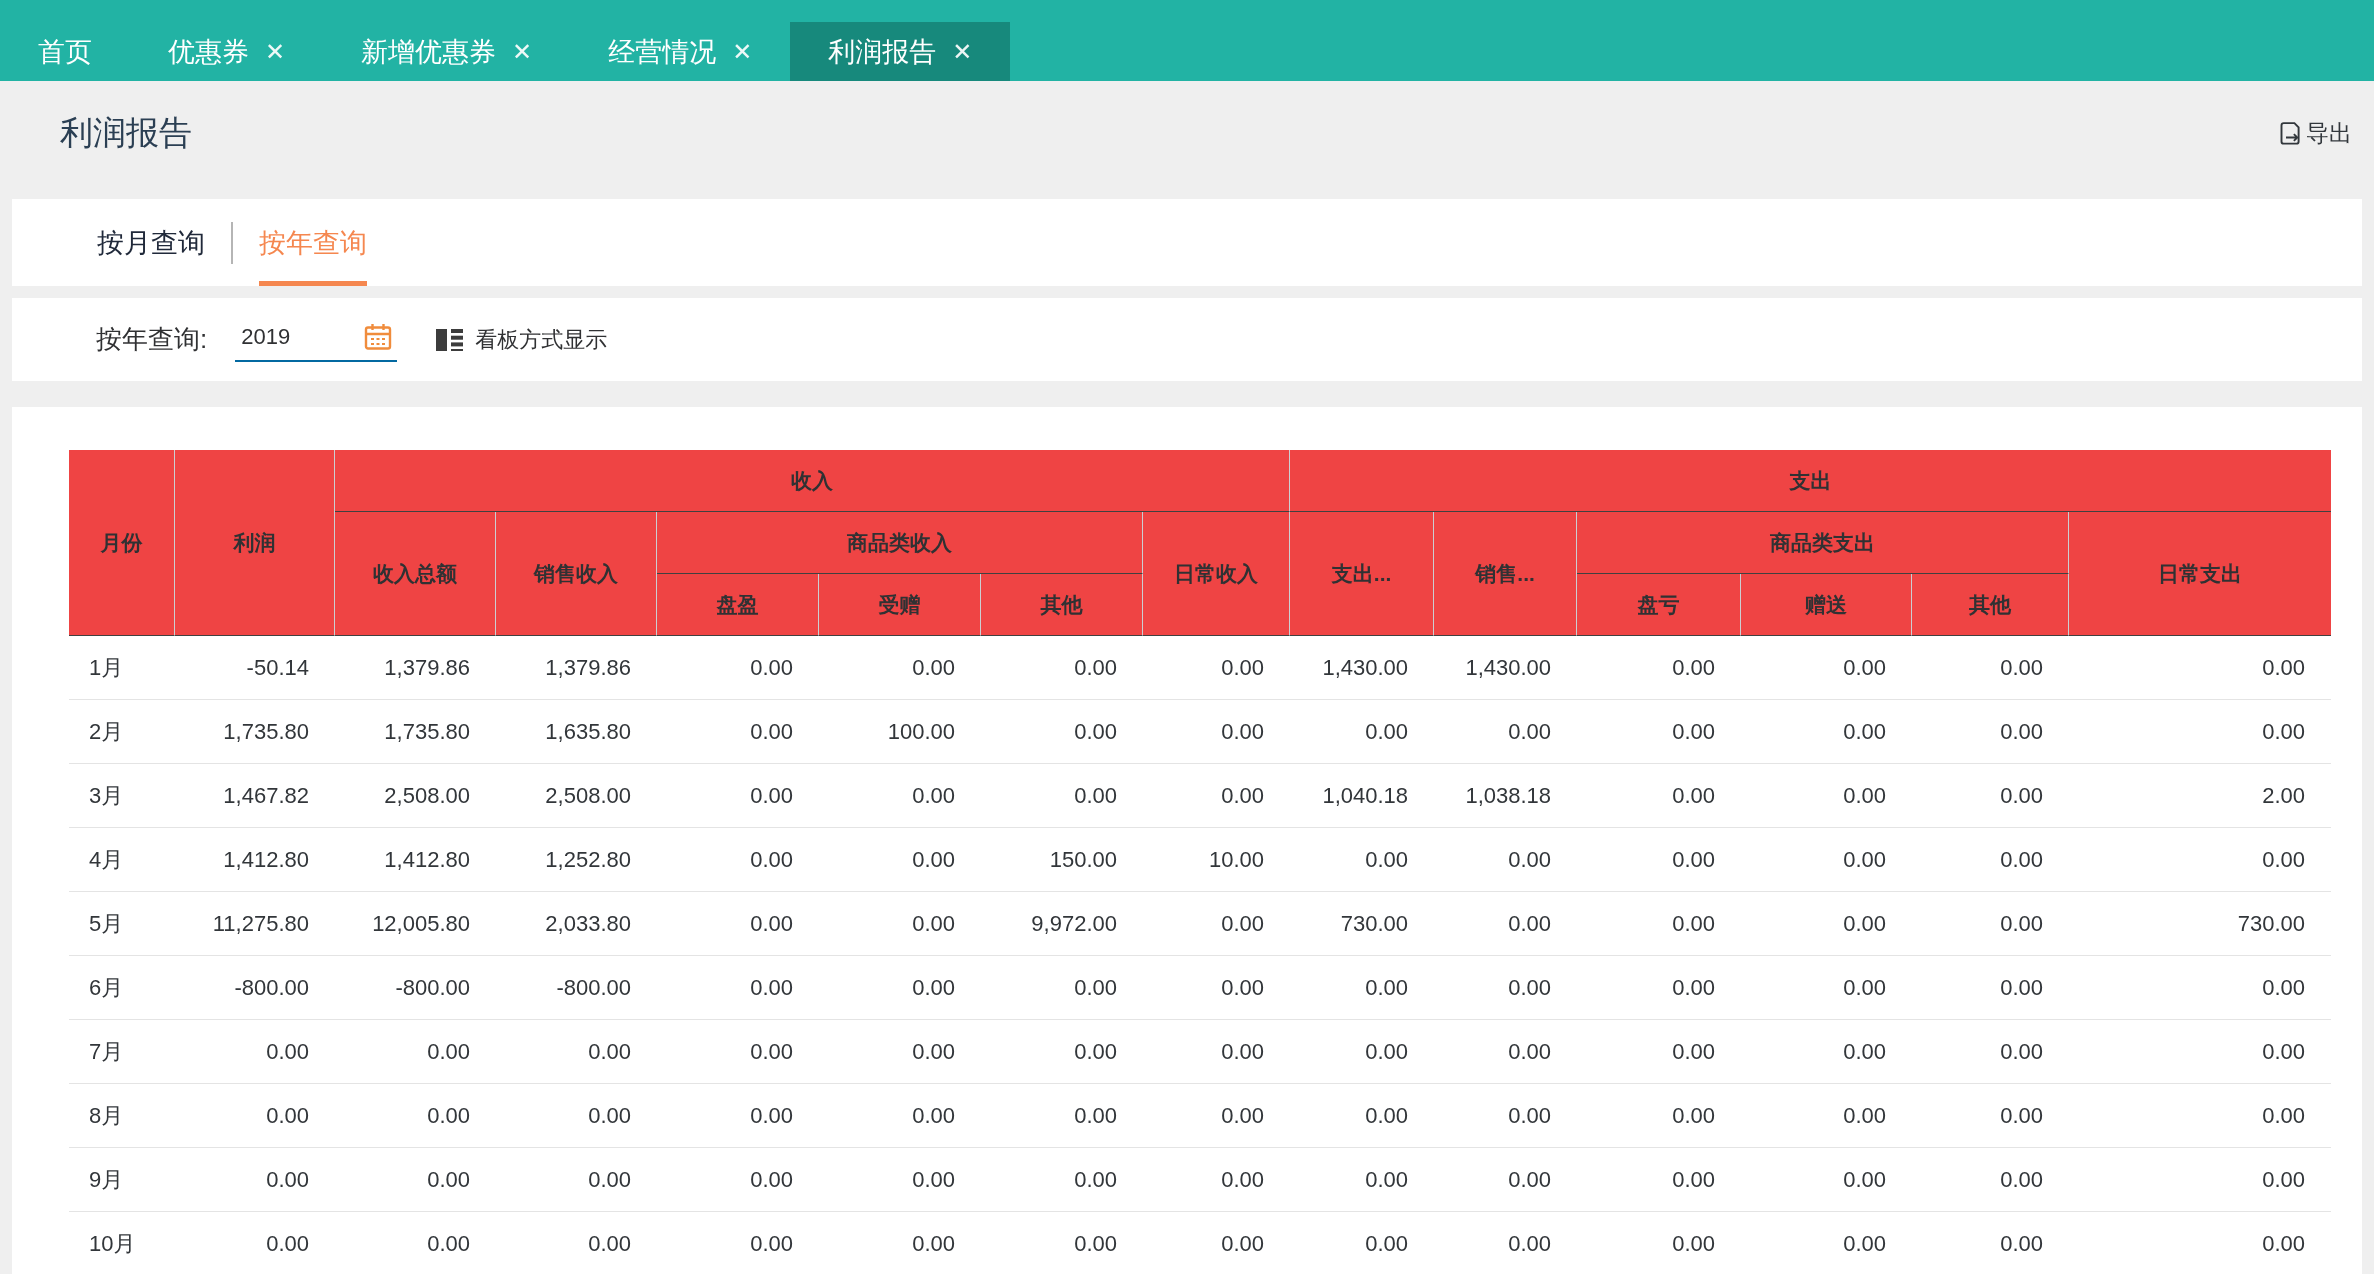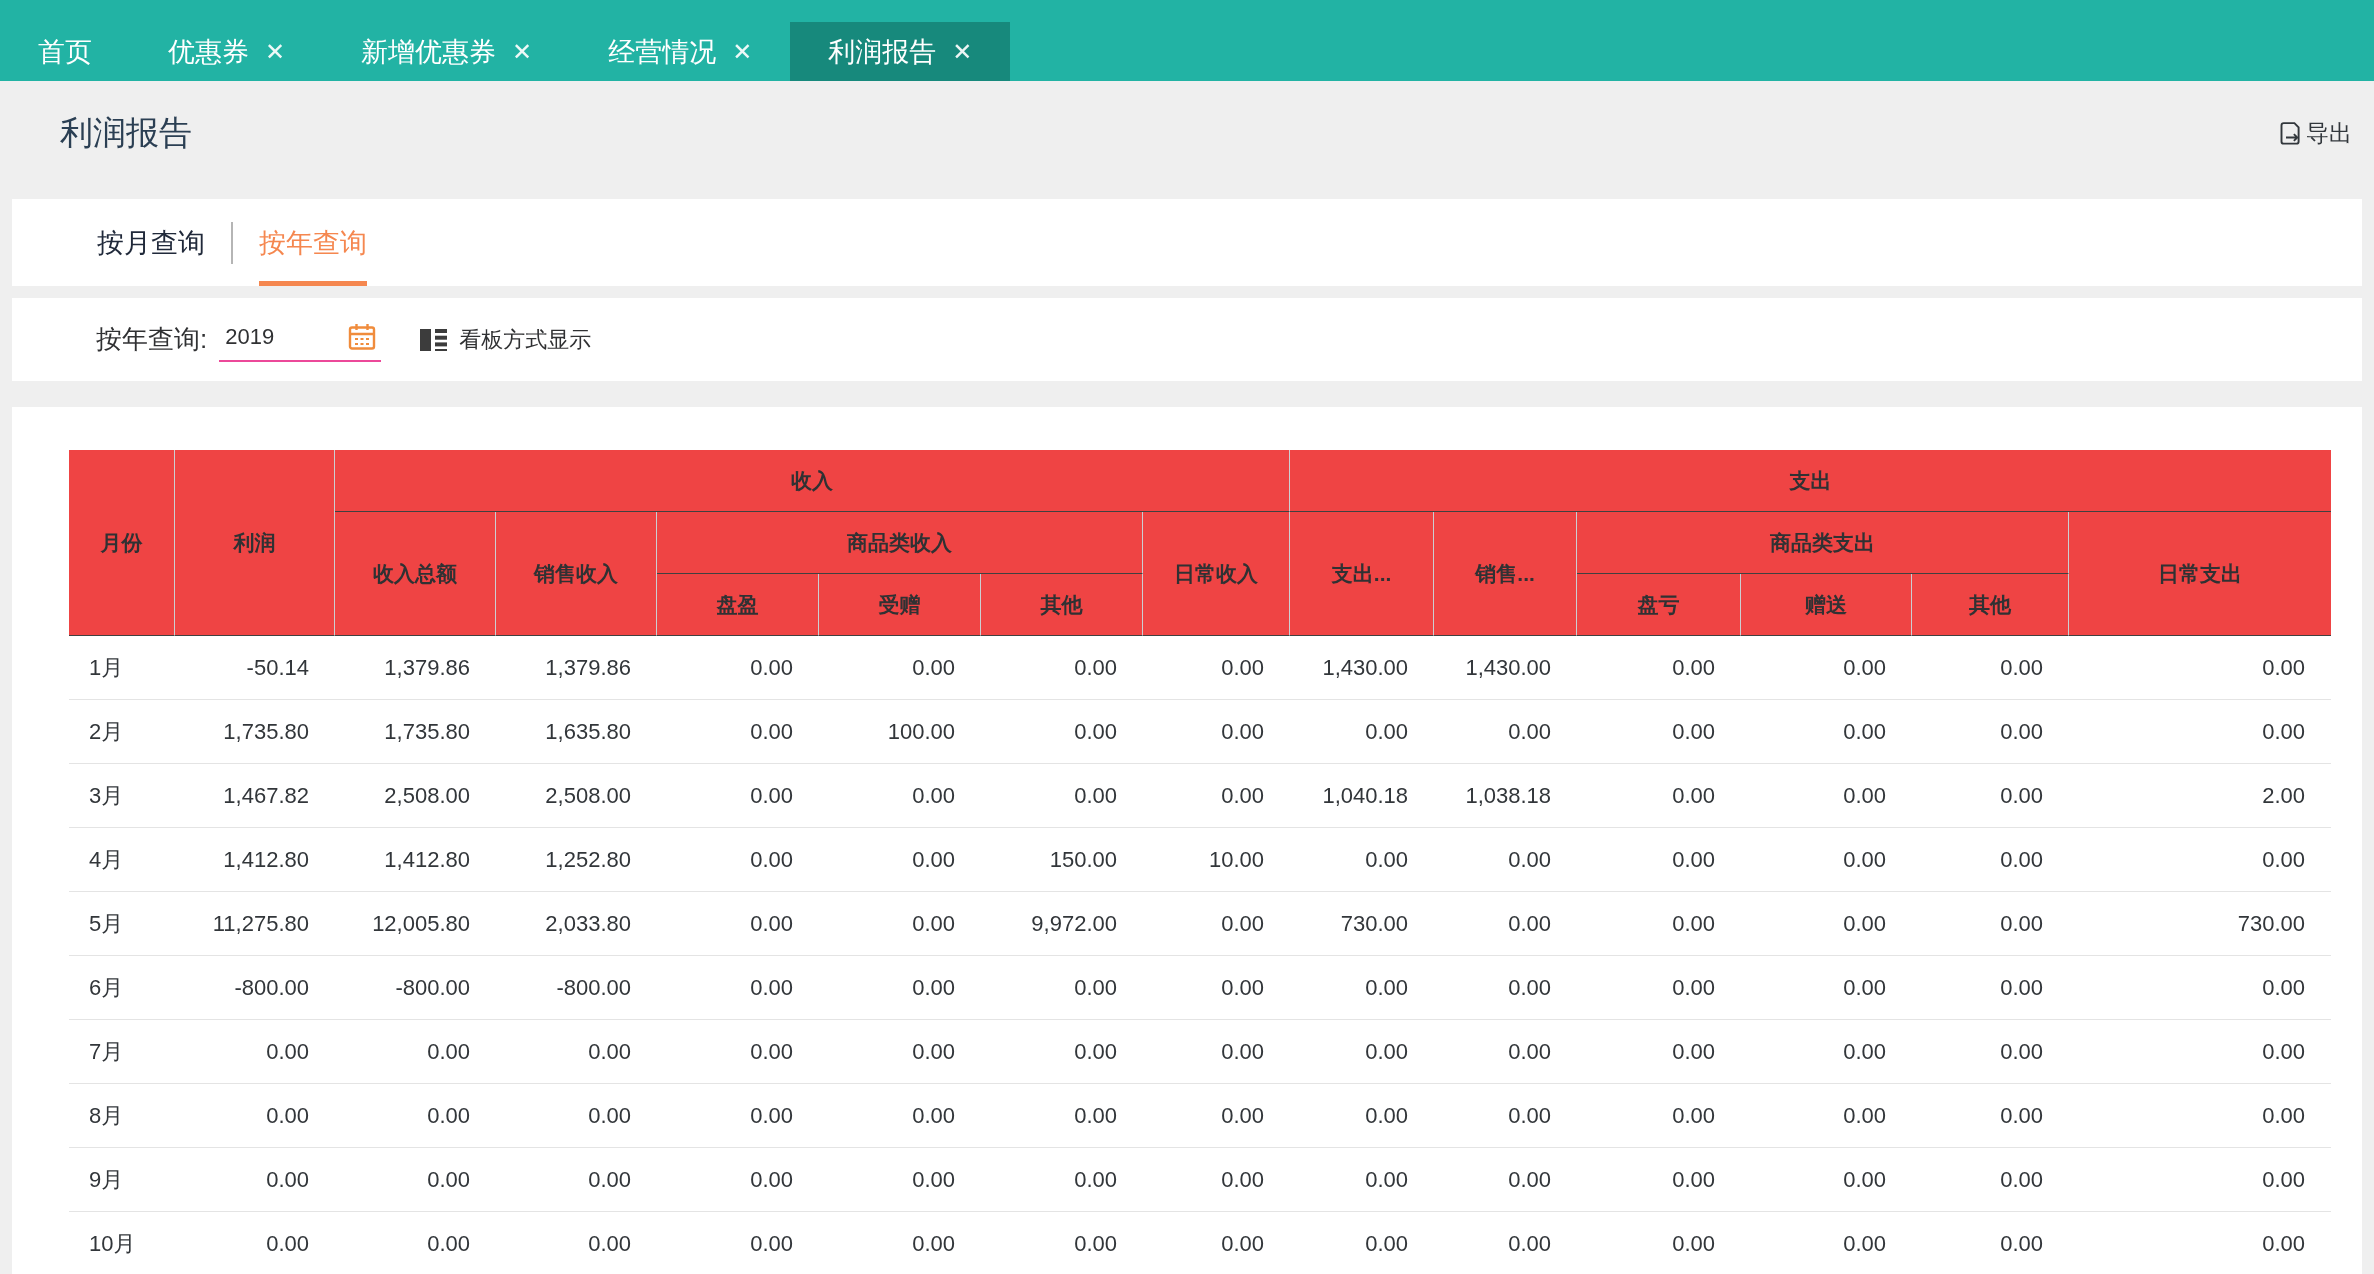--- a/index.html
+++ b/index.html
@@ -62,22 +62,22 @@
   }
   .qtab-divider { width: 2px; height: 42px; background: #b5b5b5; margin: 0 26px; }
 
   .gap-sm { height: 12px; }
   .gap-md { height: 26px; }
 
   
   .card-filter { height: 83px; display: flex; align-items: center; padding-left: 84px; }
   .filter-label { font-size: 26px; color: #303133; white-space: nowrap; }
   .year-field {
-    width: 162px; margin-left: 12px;
-    border-bottom: 2px solid #ec4899;
+    width: 162px; margin-left: 28px;
+    border-bottom: 2px solid #0369a1;
     display: flex; align-items: center; justify-content: space-between;
     padding: 4px 4px 8px 6px; cursor: text;
   }
   .year-value { font-size: 22px; color: #303133; }
   .board-toggle {
     margin-left: 38px; display: flex; align-items: center; gap: 11px;
     font-size: 22px; color: #303133; cursor: pointer; white-space: nowrap;
   }
 
   

